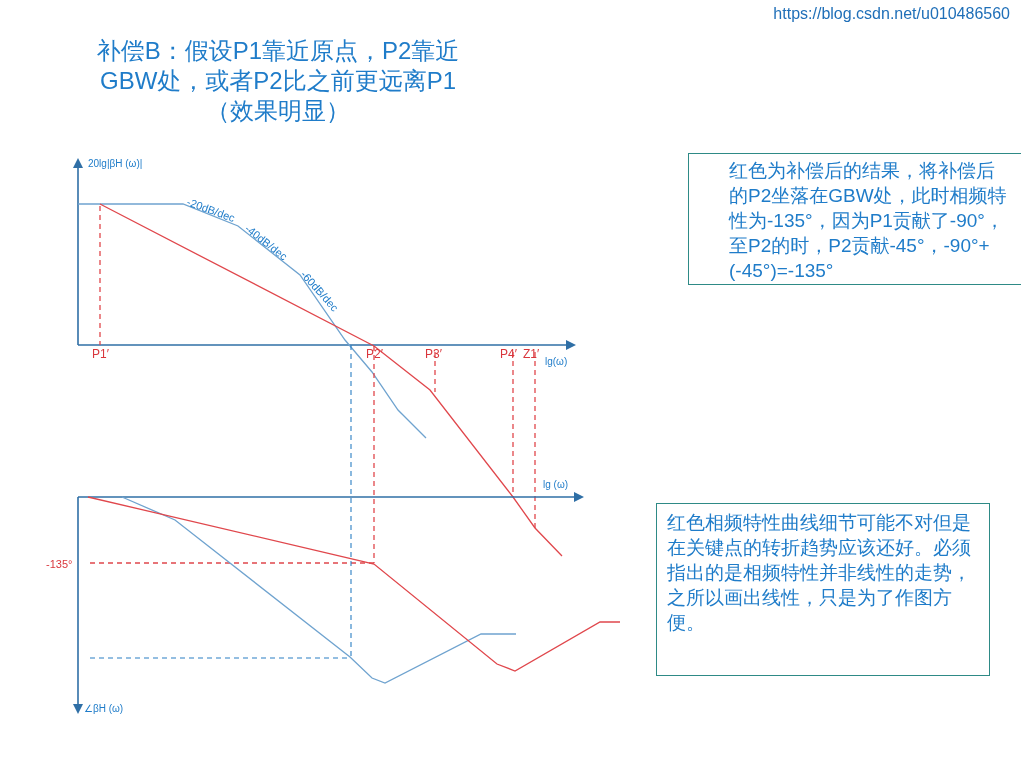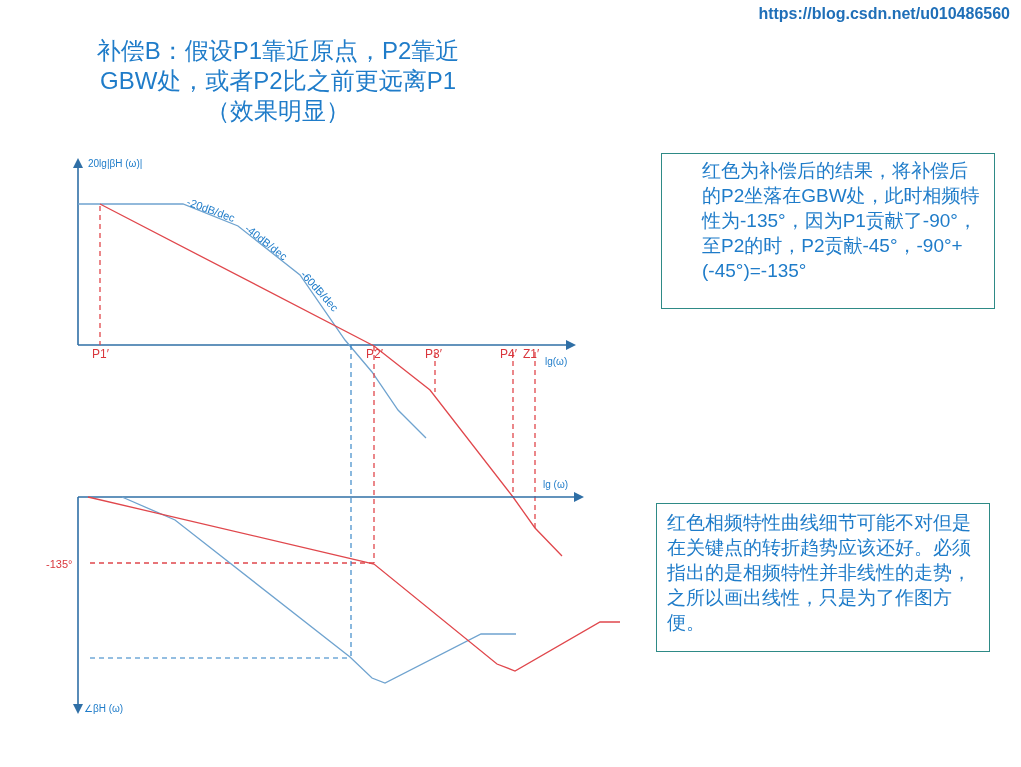--- a/index.html
+++ b/index.html
@@ -1,23 +1,23 @@
 <!DOCTYPE html>
 <html><head>
   <meta charset="utf-8">
   <style>
     html, body { margin: 0; padding: 0; }
     body { width: 1021px; height: 767px; background: #ffffff; position: relative; overflow: hidden;
            font-family: "Liberation Sans", "DejaVu Sans", sans-serif; }
-    .watermark { position: absolute; right: 11px; top: 5px; font-size: 16px; color: #1f6fb8; font-weight: bold; }
+    .watermark { position: absolute; right: 11px; top: 5px; font-size: 16px; color: #1f6fb8; }
     .title { position: absolute; left: 78px; top: 36px; width: 400px; font-size: 24px; line-height: 30px; color: #1f7cc9; text-align: center; }
     .note { position: absolute; border: 1px solid #2e8a86; background: #fff; color: #1f7cc9;
             font-size: 19px; line-height: 25px; padding: 4px 8px 2px 10px; box-sizing: border-box; }
-    .note1 { left: 661px; top: 153px; width: 334px; height: 156px; padding-left: 40px; }
-    .note2 { left: 656px; top: 503px; width: 334px; height: 149px; padding-top: 6px; }
+    .note1 { left: 688px; top: 153px; width: 334px; height: 132px; padding-left: 40px; }
+    .note2 { left: 656px; top: 503px; width: 334px; height: 173px; padding-top: 6px; }
     svg { position: absolute; left: 0; top: 0; }
     .lbl { font-family: "Liberation Sans", sans-serif; }
   </style>
 </head>
 <body>
 
 <div class="watermark">https://blog.csdn.net/u010486560</div>
 <div class="title">补偿B：假设P1靠近原点，P2靠近GBW处，或者P2比之前更远离P1（效果明显）</div>
 
 <svg width="1021" height="767">

